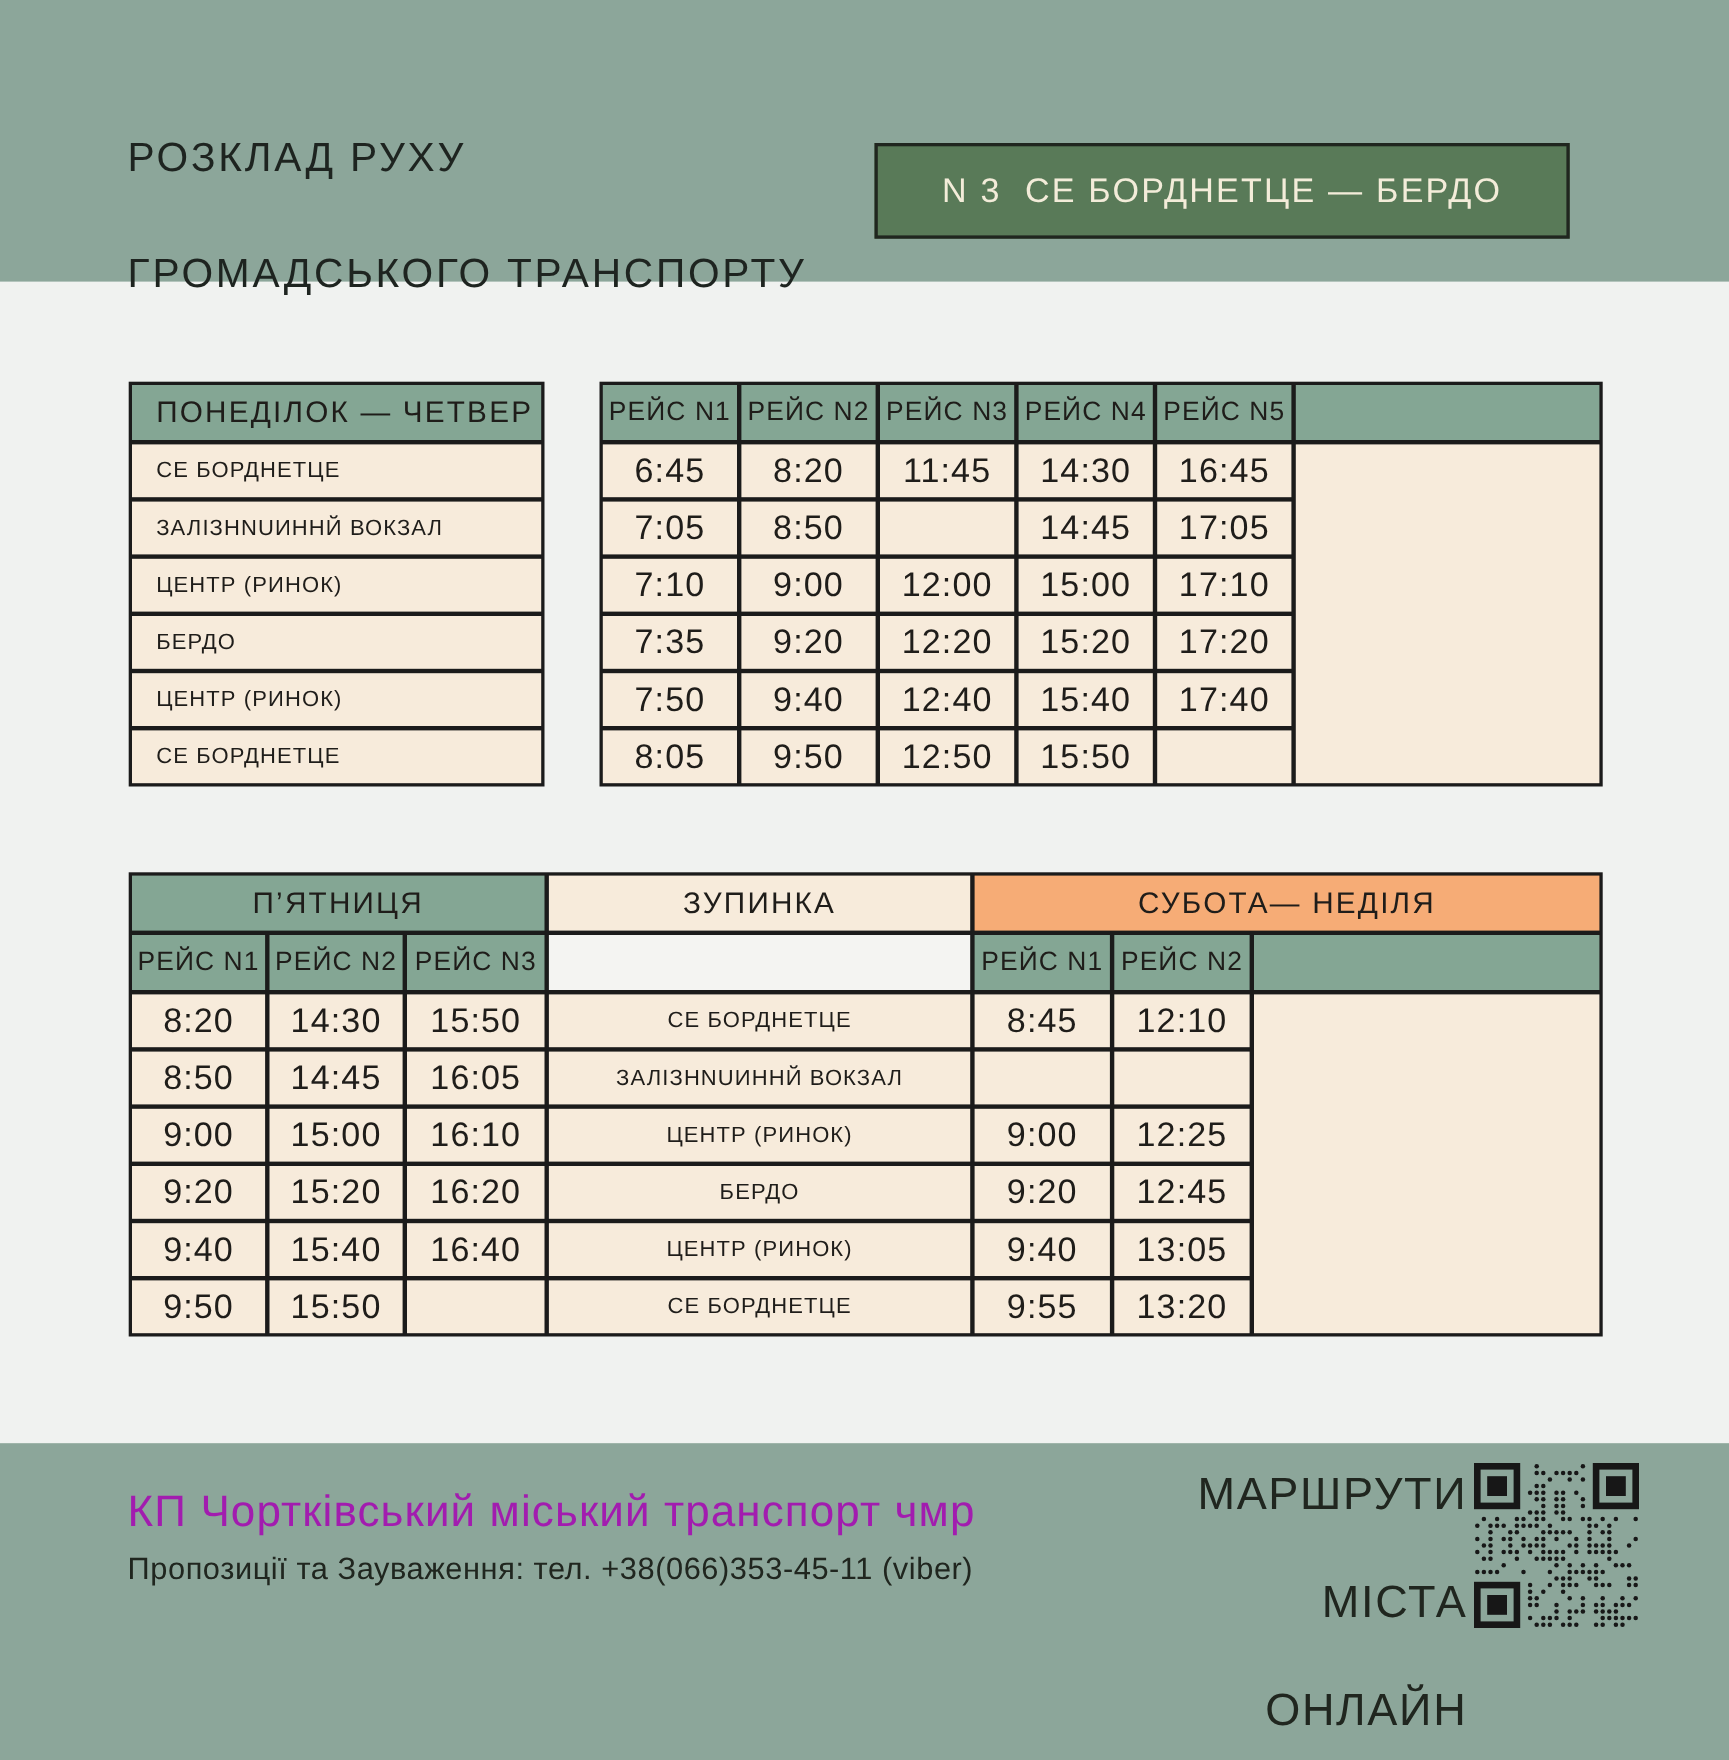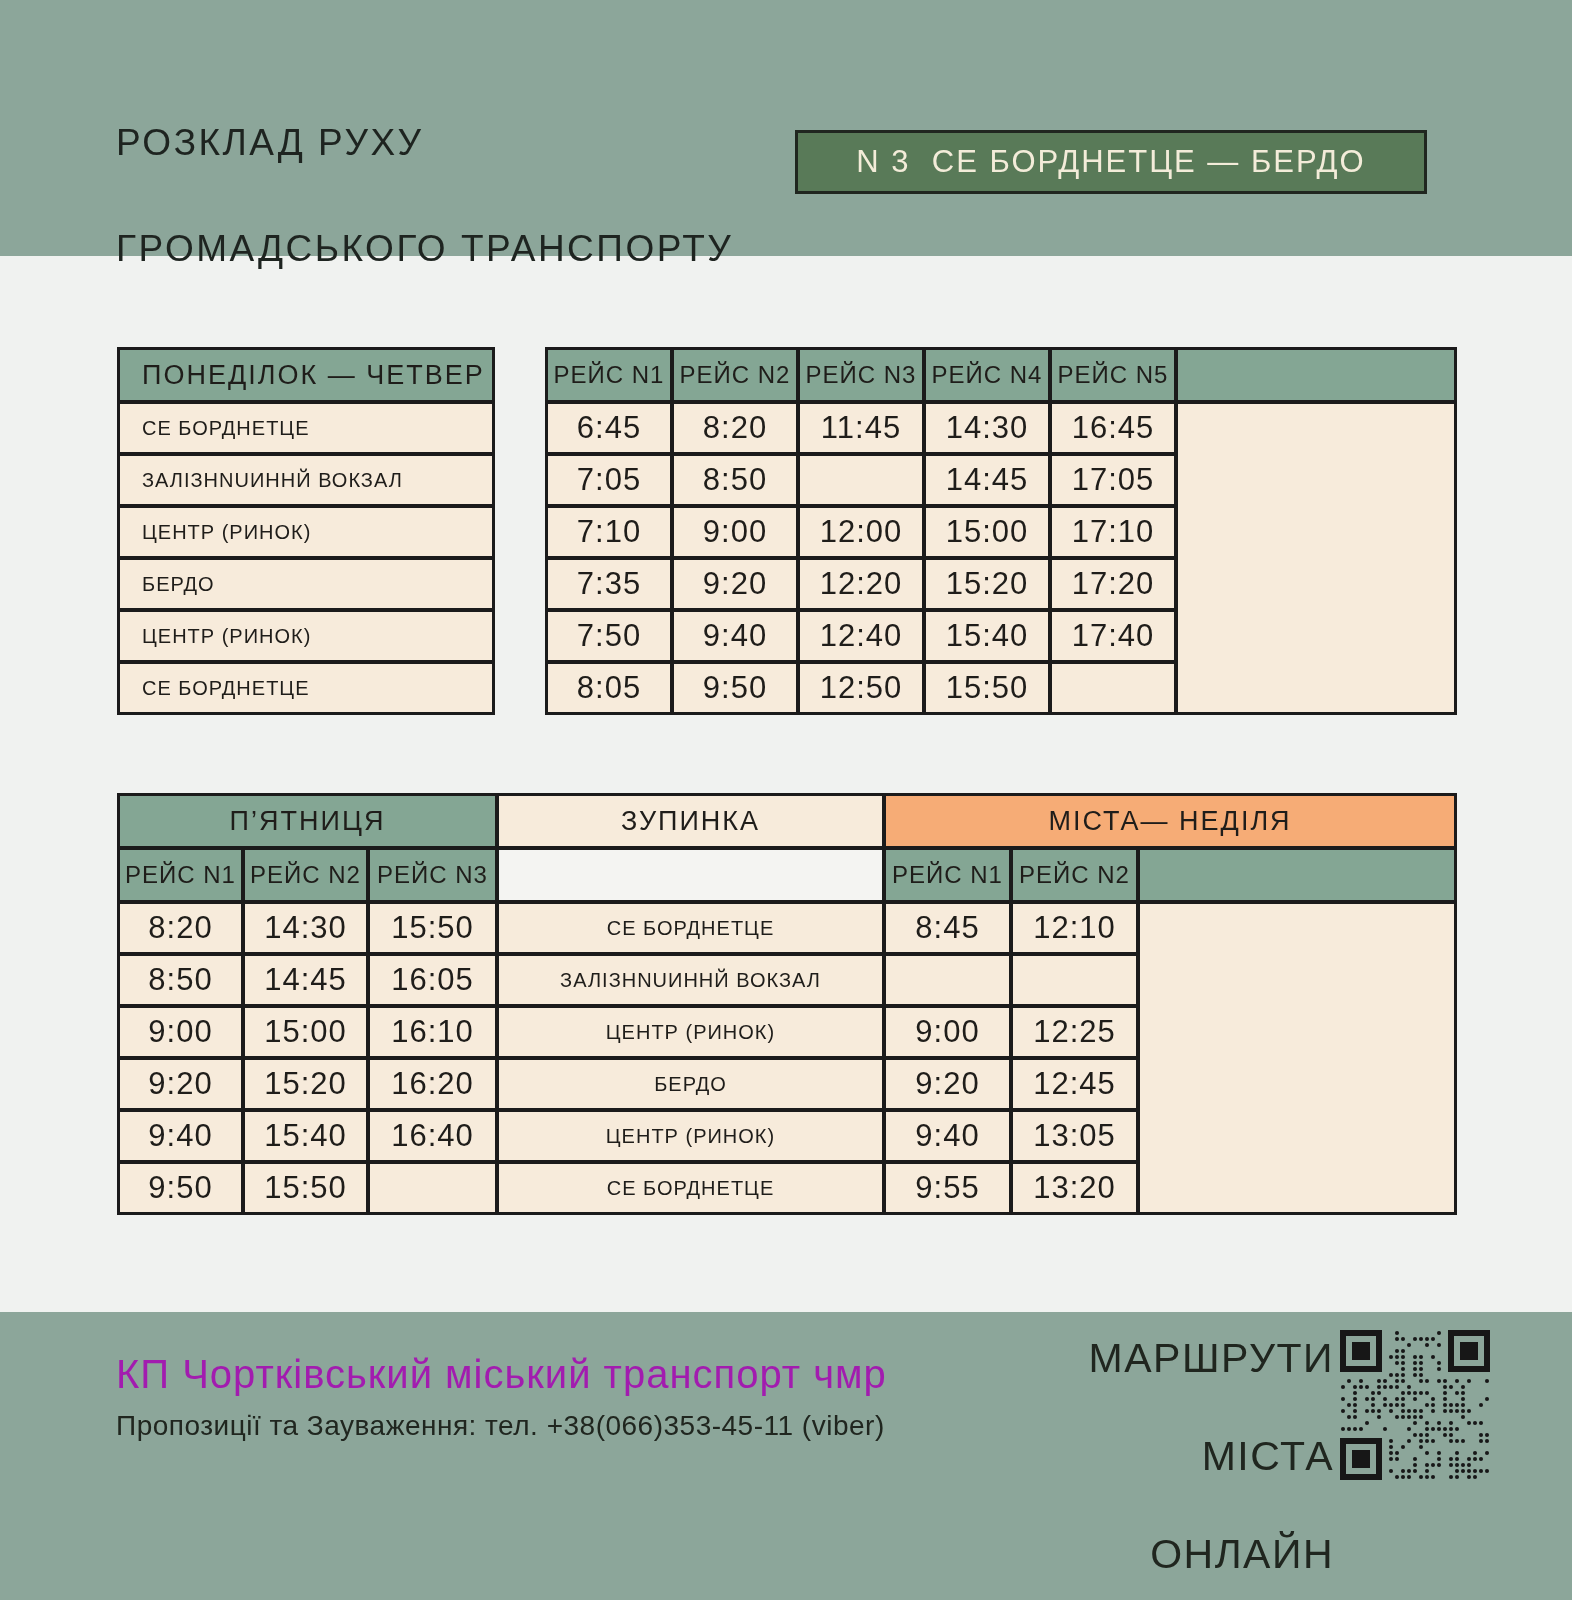--- a/index.html
+++ b/index.html
@@ -7,21 +7,21 @@
     width:1572px;height:1600px;position:relative;overflow:hidden;
     background:#f0f2f0;color:#1f1d1a;
     font-family:"Liberation Sans",sans-serif;
   }
   .band{position:absolute;left:0;width:1572px;background:#8ca69a}
   .band-top{top:0;height:256px}
   .band-bottom{top:1312px;height:288px}
 
   .title{position:absolute;left:116px;top:116px;font-size:37px;font-weight:normal;
          letter-spacing:2.5px;line-height:53px;color:#1e2420;white-space:pre}
-  .badge{position:absolute;left:795px;top:130px;width:632px;height:64px;
+  .badge{position:absolute;left:795px;top:130px;width:632px;height:87px;
          background:#597a58;border:3px solid #20261f;box-sizing:border-box;
          display:flex;align-items:center;justify-content:center}
   .badge span{color:#f3ecd9;font-size:31px;letter-spacing:2px;white-space:pre}
 
   .grid{position:absolute;display:grid;background:#1b1b1b;gap:4px;padding:3px;box-sizing:border-box}
   .t1-stops{left:117px;top:347px;width:378px;
             grid-template-columns:1fr;grid-template-rows:50px repeat(6,48px)}
   .t1-times{left:545px;top:347px;width:912px;
             grid-template-columns:repeat(5,122px) 1fr;grid-template-rows:50px repeat(6,48px)}
   .t2{left:117px;top:793px;width:1340px;
@@ -121,21 +121,21 @@
   <div class="cell time">8:05</div>
   <div class="cell time">9:50</div>
   <div class="cell time">12:50</div>
   <div class="cell time">15:50</div>
   <div class="cell time"></div>
 </div>
 
 <div class="grid t2">
   <div class="cell green dayh h-fri">П’ЯТНИЦЯ</div>
   <div class="cell dayh h-stop">ЗУПИНКА</div>
-  <div class="cell orange dayh h-wknd">МІСТА— НЕДІЛЯ</div>
+  <div class="cell orange dayh h-wknd">СУБОТА— НЕДІЛЯ</div>
 
   <div class="cell green th r2c1">РЕЙС N1</div>
   <div class="cell green th r2c2">РЕЙС N2</div>
   <div class="cell green th r2c3">РЕЙС N3</div>
   <div class="cell whitec r2white"></div>
   <div class="cell green th r2c5">РЕЙС N1</div>
   <div class="cell green th r2c6">РЕЙС N2</div>
   <div class="cell green r2fill"></div>
   <div class="cell bodyfill"></div>
 

